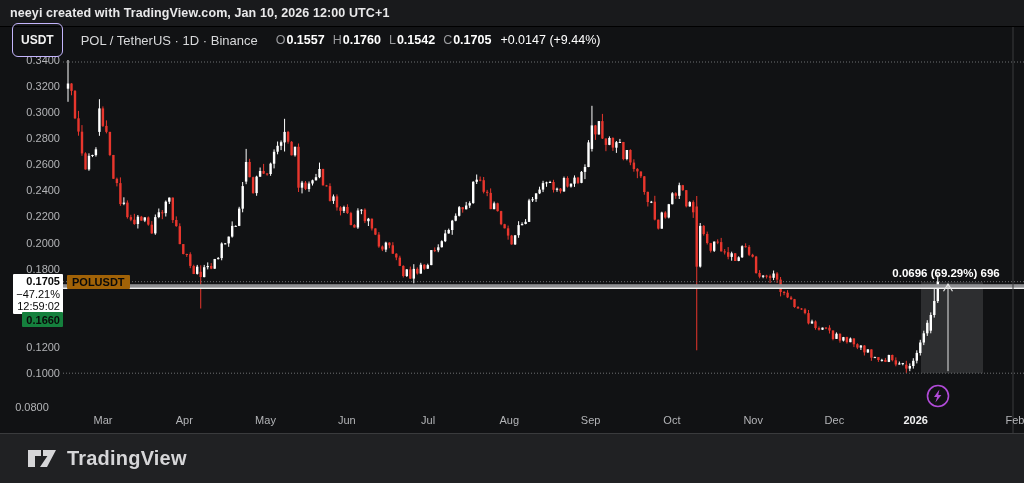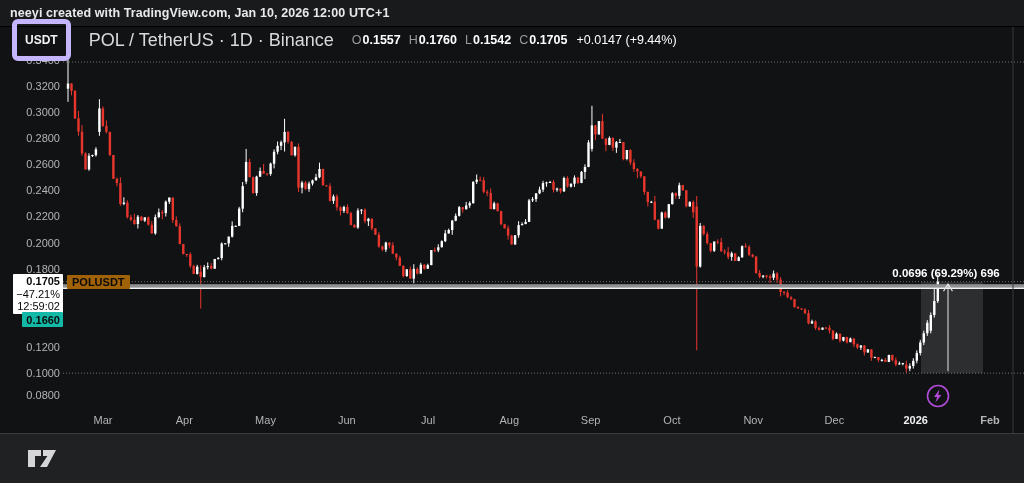--- a/index.html
+++ b/index.html
@@ -4,43 +4,43 @@
 <style>
   html,body{margin:0;padding:0;background:#111214;}
   body{width:1024px;height:483px;overflow:hidden;position:relative;
        font-family:"Liberation Sans", sans-serif; -webkit-font-smoothing:antialiased;}
   
   .top-bar{position:absolute;left:0;top:0;width:1024px;height:27px;background:#191a1c;
            border-bottom:1px solid #000;box-sizing:border-box;display:flex;align-items:center;}
   .attribution{color:#e9e9ea;font-size:12.5px;font-weight:700;padding-left:10px;letter-spacing:.1px;}
   
   .legend-row{position:absolute;left:0;top:27px;width:1024px;height:26px;display:flex;align-items:center;z-index:5;}
-  .currency-btn{margin-left:12px;height:21px;min-width:48px;border:5px solid #c4b5fd;border-radius:6px;
+  .currency-btn{margin-left:12px;height:21px;min-width:48px;border:1px solid #c4b5fd;border-radius:6px;
                 background:transparent;color:#f2f2f2;font-size:12px;font-weight:700;
                 display:flex;align-items:center;justify-content:center;padding:16px 8px;cursor:pointer;
                 font-family:"Liberation Sans", sans-serif;}
-  .legend-title{color:#d8d9db;font-size:18px;margin-left:18px;font-weight:400;text-align:right;}
+  .legend-title{color:#d8d9db;font-size:13px;margin-left:18px;font-weight:400;text-align:right;}
   .ohlc{display:flex;align-items:center;margin-left:10px;font-size:12.5px;}
   .ohlc .k{color:#9a9b9e;margin-left:8px;}
   .ohlc .v{color:#ffffff;font-weight:700;margin-left:1px;}
   .ohlc .chg{color:#ffffff;font-weight:400;margin-left:9px;}
   
   .price-axis{position:absolute;left:0;top:27px;width:64px;height:406px;z-index:2;}
   .price-tick{position:absolute;right:4px;width:56px;text-align:right;color:#b3b4b7;font-size:11px;}
   .time-axis{position:absolute;left:0;top:410px;width:1024px;height:23px;z-index:2;}
   .month-label{position:absolute;top:4px;transform:translateX(-50%);color:#b3b4b7;font-size:11px;}
   .month-label.bright{color:#f0f0f1;font-weight:700;}
   
   #chart-svg{position:absolute;left:0;top:0;z-index:1;}
   
   .price-label-block{position:absolute;left:13px;top:274px;width:50px;background:#ffffff;color:#0a0a0a;
                      z-index:6;text-align:right;padding:1px 3px 1px 2px;box-sizing:border-box;border-radius:1px;}
   .plb-row{font-size:11px;line-height:12.5px;white-space:nowrap;}
   .plb-row.main{font-weight:700;}
-  .line-price-label{position:absolute;left:22px;top:312px;width:41px;background:#14b8a6;color:#0a0a0a;
+  .line-price-label{position:absolute;left:22px;top:312px;width:41px;background:#15803d;color:#0a0a0a;
                     z-index:6;font-size:11px;font-weight:700;text-align:right;padding:1.5px 3px;box-sizing:border-box;border-radius:1px;}
   .symbol-line-label{position:absolute;left:67px;top:275px;background:#a16207;color:#0a0a0a;z-index:6;
                      font-size:11px;font-weight:700;padding:1px 5px;border-radius:1px;}
   
   .range-label{position:absolute;left:946px;top:267px;transform:translateX(-50%);white-space:nowrap;
                color:#ffffff;font-size:11.5px;font-weight:700;z-index:4;}
   
   .flash-badge{position:absolute;left:925px;top:383px;width:26px;height:26px;z-index:4;cursor:pointer;}
   
   .footer{position:absolute;left:0;top:433px;width:1024px;height:50px;background:#202123;
@@ -594,35 +594,35 @@
     <div class="price-tick" style="top: 105px;">0.2800</div>
     <div class="price-tick" style="top: 131.1px;">0.2600</div>
     <div class="price-tick" style="top: 157.3px;">0.2400</div>
     <div class="price-tick" style="top: 183.4px;">0.2200</div>
     <div class="price-tick" style="top: 209.6px;">0.2000</div>
     <div class="price-tick" style="top: 235.7px;">0.1800</div>
     <div class="price-tick" style="top: 261.9px;">0.1600</div>
     <div class="price-tick" style="top: 288px;">0.1400</div>
     <div class="price-tick" style="top: 314.2px;">0.1200</div>
     <div class="price-tick" style="top: 340.3px;">0.1000</div>
-    <div class="price-tick" style="top: 362px;">0.0800</div>
+    <div class="price-tick" style="top: 374px; text-align: center;">0.0800</div>
   </div>
 <div class="time-axis" id="time-axis">
     <div class="month-label" style="left: 103px;">Mar</div>
     <div class="month-label" style="left: 184.3px;">Apr</div>
     <div class="month-label" style="left: 265.5px; text-align: right;">May</div>
     <div class="month-label" style="left: 346.8px;">Jun</div>
     <div class="month-label" style="left: 428.1px;">Jul</div>
     <div class="month-label" style="left: 509.3px;">Aug</div>
     <div class="month-label" style="left: 590.6px;">Sep</div>
     <div class="month-label" style="left: 671.9px;">Oct</div>
     <div class="month-label" style="left: 753.2px;">Nov</div>
     <div class="month-label" style="left: 834.4px;">Dec</div>
     <div class="month-label bright" style="left: 915.7px;">2026</div>
-    <div class="month-label" style="left: 990px; font-weight: bold;">Feb</div>
+    <div class="month-label" style="left: 1015px;">Feb</div>
   </div>
 
 <div class="price-label-block">
   <div class="plb-row main">0.1705</div>
   <div class="plb-row">−47.21%</div>
   <div class="plb-row">12:59:02</div>
 </div>
 <div class="line-price-label">0.1660</div>
 <div class="symbol-line-label">POLUSDT</div>
 
@@ -635,13 +635,14 @@
   </svg>
 </div>
 
 <div class="footer">
   <span class="brand-logo">
     <svg width="31" height="25" viewBox="0 0 31 25">
       <path d="M1,4 h13 v6 h-6 v11 h-7 z" fill="#d6d6d8"></path>
       <path d="M16,4 h13 l-9,17 h-7 l7.4,-11 h-4.4 z" fill="#d6d6d8"></path>
     </svg>
   </span>
+  <span class="brand-text">TradingView</span>
 </div>
 
 </body></html>

